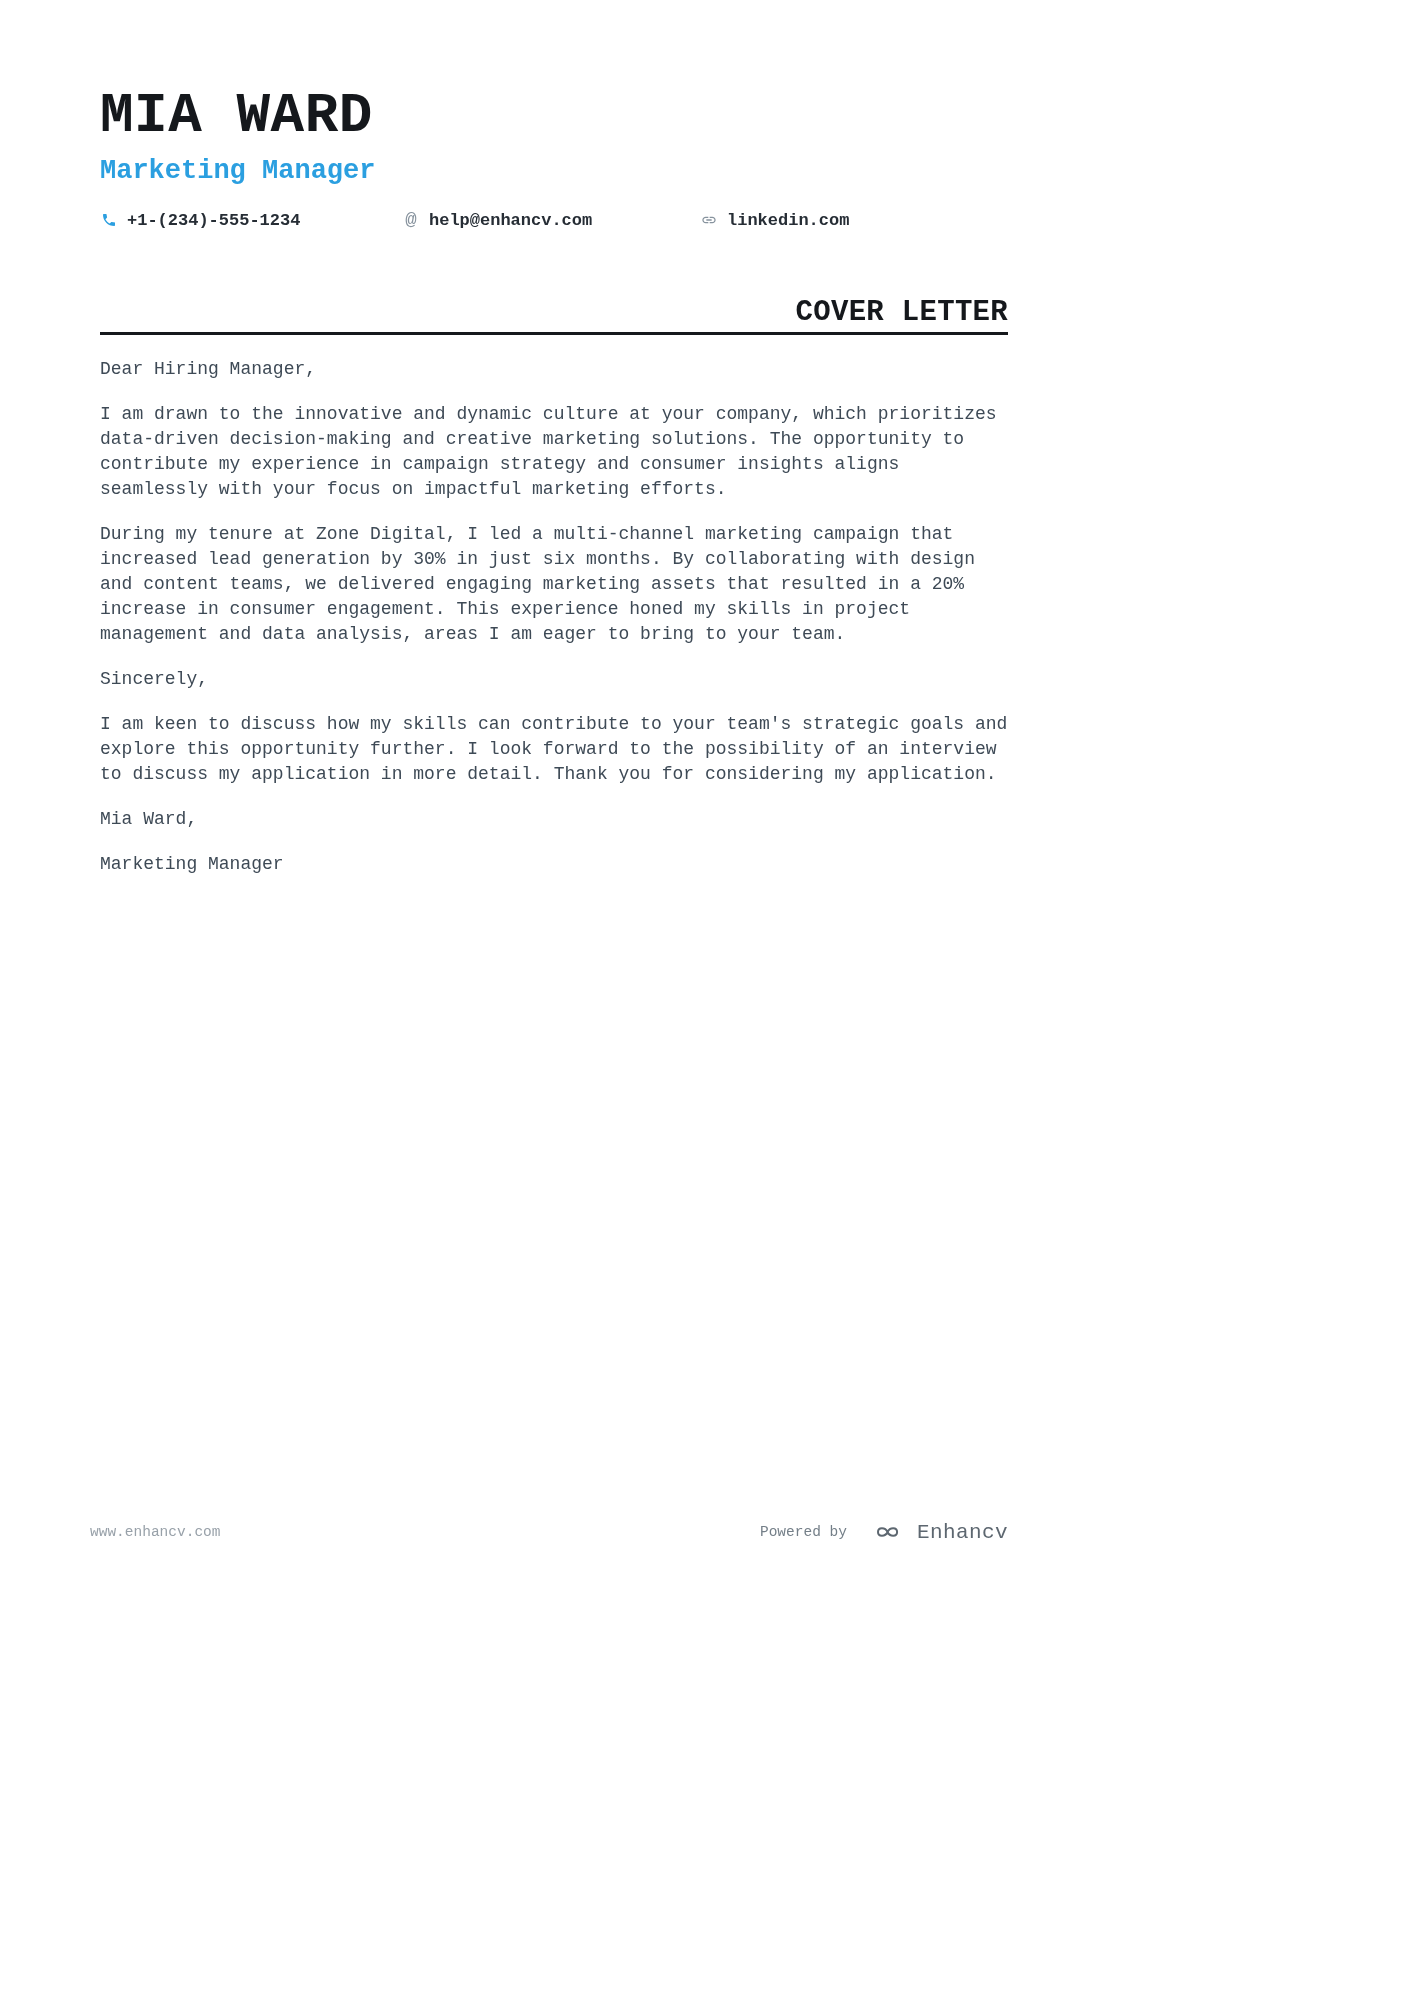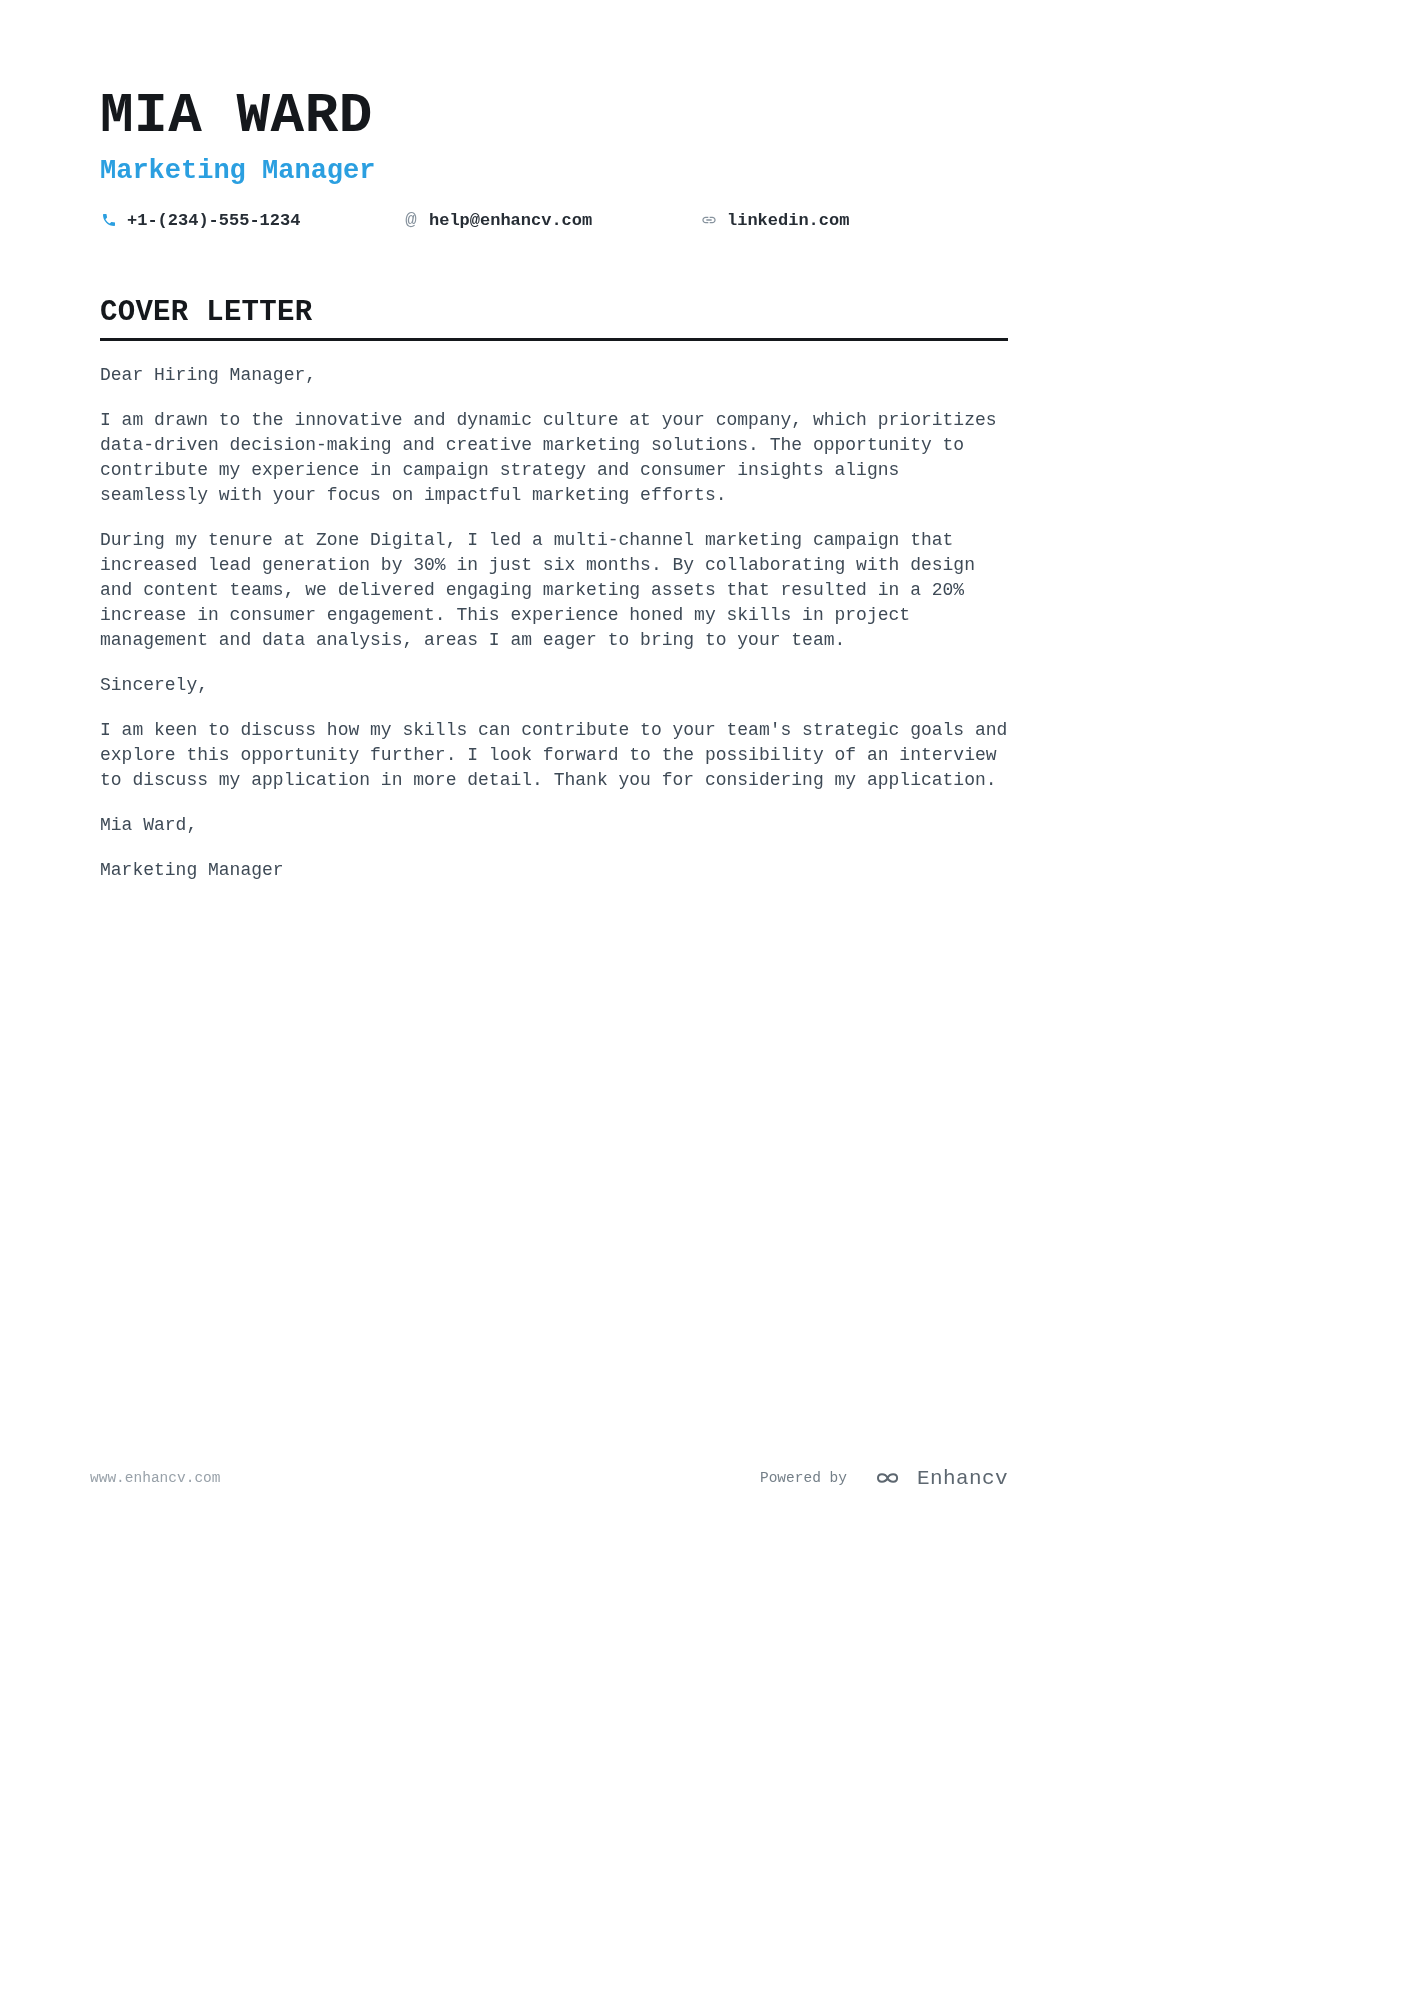--- a/index.html
+++ b/index.html
@@ -70,42 +70,43 @@
 
   .at-glyph {
     font-size: 19px;
     font-weight: 400;
     line-height: 1;
     color: var(--icon-muted, #87939e);
   }
 
   .section-title {
     margin: 66px 0 0 0;
-    padding-bottom: 9px;
+    padding-bottom: 3px;
     border-bottom: 3px solid var(--heading, #15181c);
     font-size: 29px;
     line-height: 1.15;
     font-weight: 800;
     letter-spacing: 0.3px;
     color: var(--heading, #15181c);
+    text-align: right;
   }
 
   .letter {
     margin-top: 22px;
     font-size: 18px;
     line-height: 25px;
     color: var(--body-text, #3e4a56);
   }
   .letter p { margin: 0 0 20px 0; }
   .letter p:last-child { margin-bottom: 0; }
 
   .footer {
     position: absolute;
     left: 90px;
-    top: 1466px;
+    top: 1520px;
     width: 918px;
     display: flex;
     justify-content: space-between;
     align-items: center;
   }
 
   .footer-site {
     font-size: 14.5px;
     color: var(--footer-text, #98a1a9);
     cursor: pointer;

